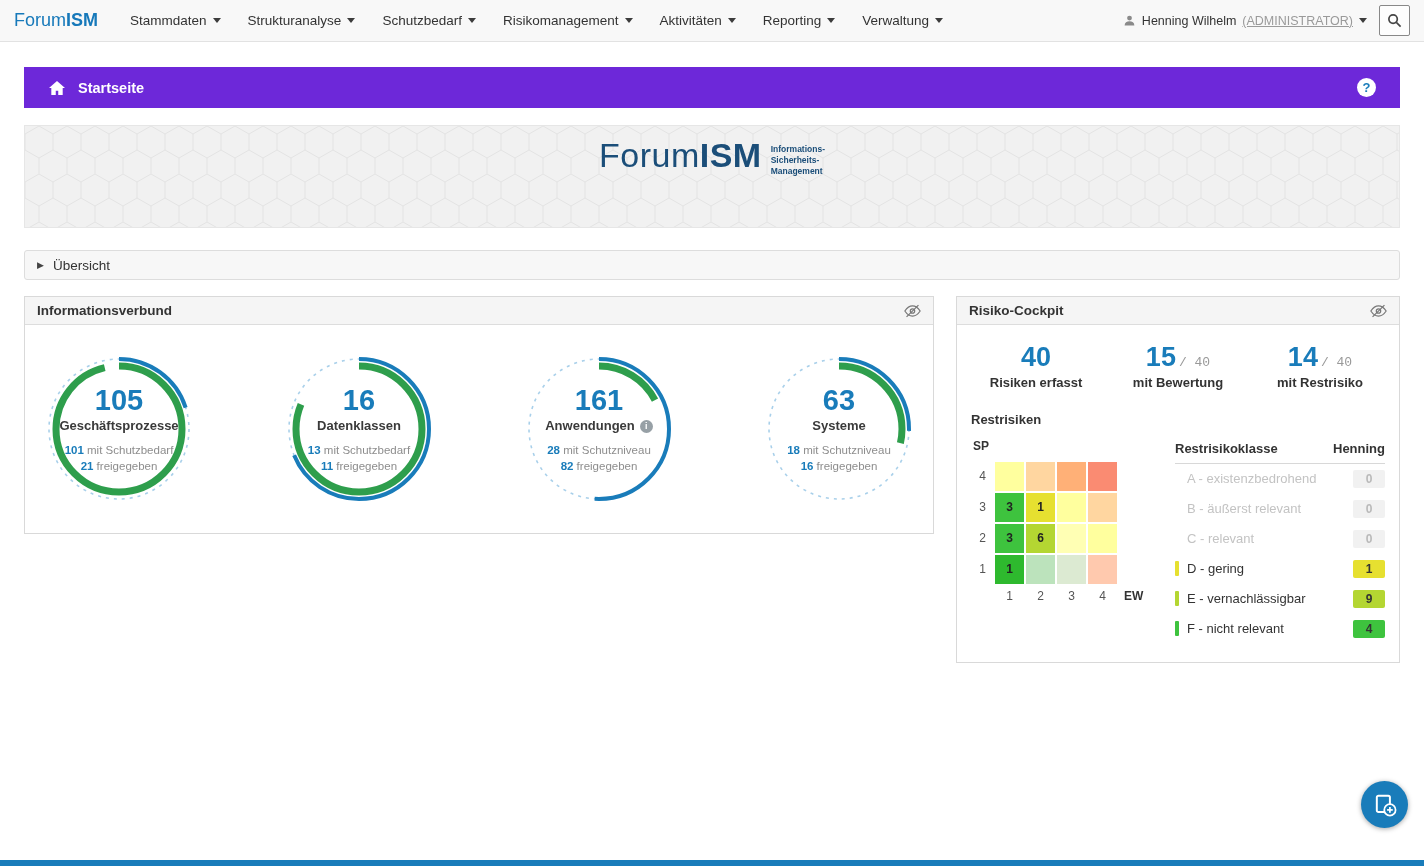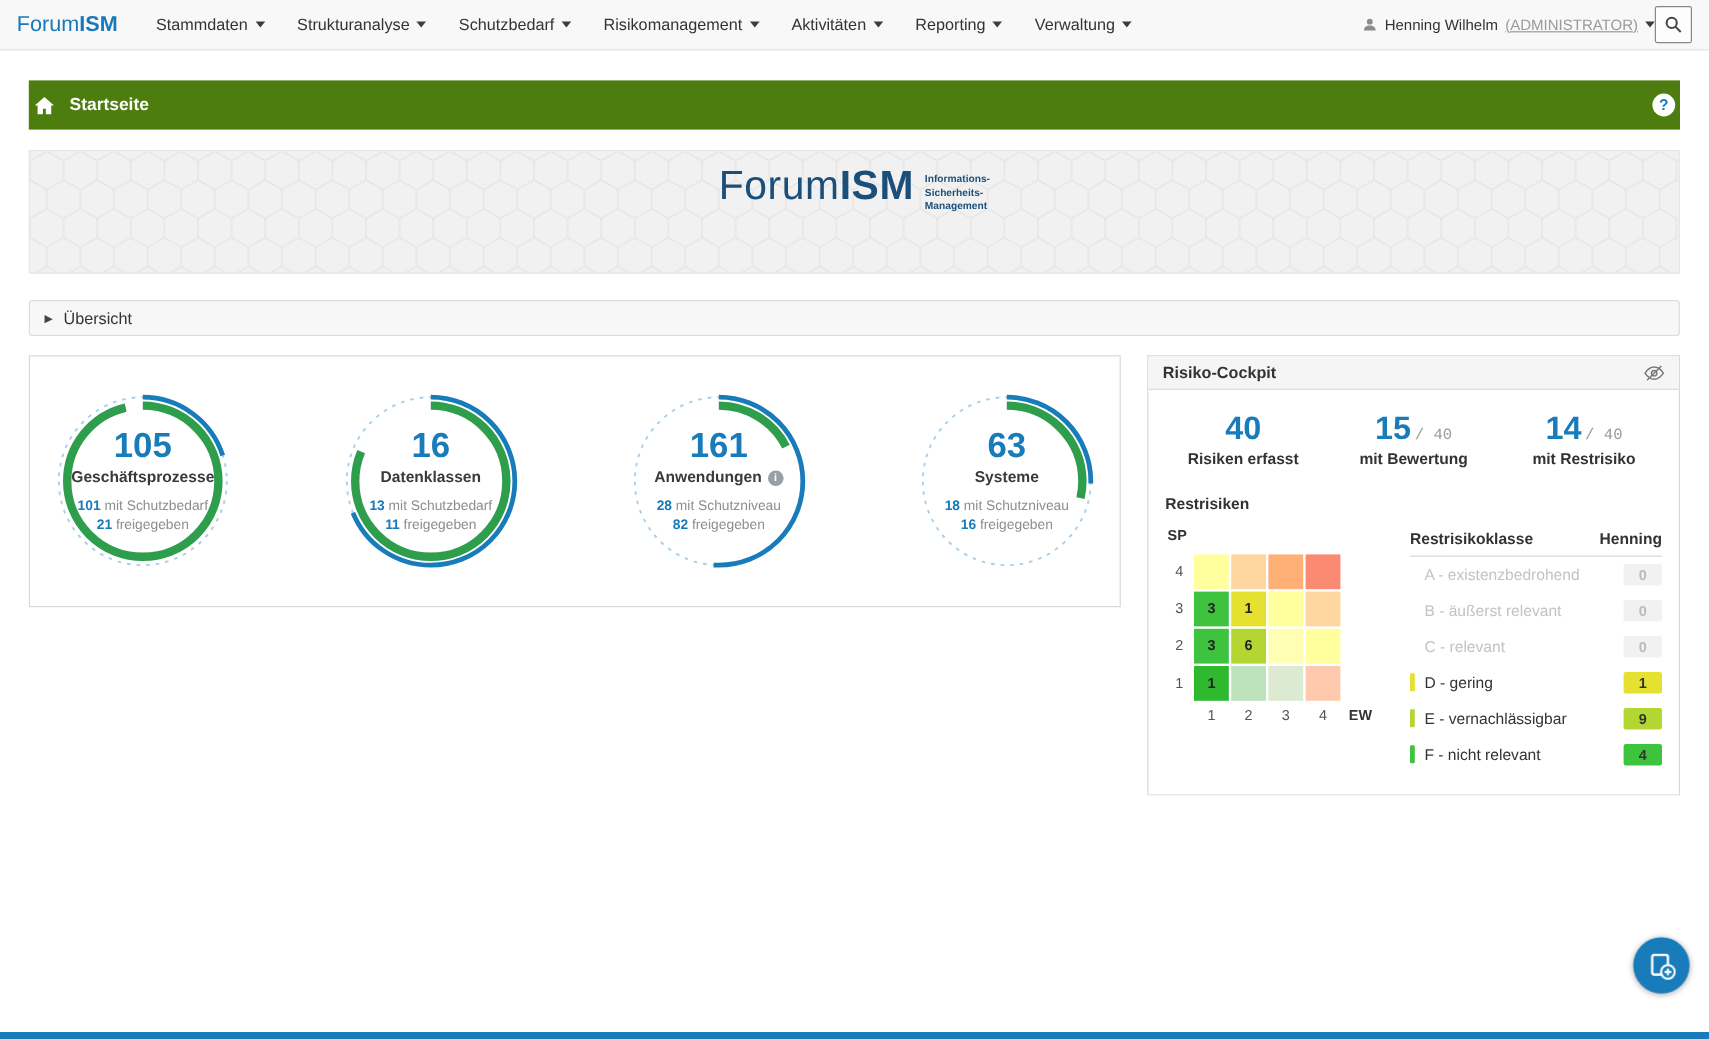--- a/index.html
+++ b/index.html
@@ -5,30 +5,30 @@
   * { box-sizing: border-box; }
   body { margin:0; font-family:"Liberation Sans", sans-serif; background:#fff; color:#333; }
 
   
   .navbar { display:flex; align-items:center; height:42px; background:#f8f8f8; border-bottom:1px solid #e2e2e2; padding:0 14px; }
   .brand { font-size:18px; color:#1779ba; margin-right:32px; cursor:pointer; white-space:nowrap; }
   .brand b { font-weight:800; }
   .nav-menu-list { display:flex; align-items:center; }
   .nav-item { margin-right:27px; font-size:13.5px; color:#333; cursor:pointer; display:flex; align-items:center; gap:6px; white-space:nowrap; }
   .caret { width:0; height:0; border:4px solid transparent; border-top:5px solid #3c3c3c; margin-top:4px; display:inline-block; }
-  .nav-right { margin-left:auto; display:flex; align-items:center; }
+  .nav-right { margin-left:auto; display:flex; align-items:center; gap:12px; }
   .user-menu { display:flex; align-items:center; gap:6px; cursor:pointer; font-size:12.5px; }
   .user-name { color:#333; }
   .user-role { color:#9a9a9a;text-decoration:underline; }
   .search-btn { width:31px; height:31px; border:1px solid #888; border-radius:2px; background:#fdfdfd; display:flex; align-items:center; justify-content:center; cursor:pointer; padding:0; }
 
   
   .page { padding:0 24px; }
 
-  .titlebar { margin-top:25px; background:#4d7c0f; height:41px; display:flex; align-items:center; padding:0 4px; color:#fff; }
+  .titlebar { margin-top:25px; background:#6d28d9; height:41px; display:flex; align-items:center; padding:0 24px; color:#fff; }
   .titlebar-title { font-size:14.5px; font-weight:700; margin-left:12px; }
   .help-circle { margin-left:auto; width:19px; height:19px; border-radius:50%; background:#fff; color:#197cba; font-weight:800; font-size:13px; display:flex; align-items:center; justify-content:center; cursor:pointer; }
 
   .hero { margin-top:17px; position:relative; height:103px; background:#f1f1f1; border:1px solid #e6e6e6; overflow:hidden; }
   .hero-bg { position:absolute; top:0; left:0; width:100%; height:100%; }
   .hero-content { position:relative; text-align:center; padding-top:11px; }
   .hero-brand-row { display:inline-flex; align-items:flex-start; gap:9px; }
   .hero-brand { font-size:34px; line-height:1.1; color:#1b4e79; letter-spacing:.5px; }
   .hero-brand b { font-weight:800; }
   .hero-tagline { text-align:left; font-size:8.5px; font-weight:700; color:#1b4e79; line-height:1.3; padding-top:7px; }
@@ -174,20 +174,30 @@
   </div>
 
   <div class="overview">
     <span class="tri">▶</span>
     <span>Übersicht</span>
   </div>
 
   <div class="content">
 
     <section class="panel panel-info">
+      <div class="panel-header">
+        <span>Informationsverbund</span>
+        <button class="eye-btn">
+          <svg width="17" height="14" viewBox="0 0 20 16" fill="none" stroke="#777" stroke-width="1.4">
+              <path d="M1 8c3-4.5 6-6 9-6s6 1.5 9 6c-3 4.5-6 6-9 6s-6-1.5-9-6z"></path>
+              <circle cx="10" cy="8" r="2.6"></circle>
+              <line x1="3" y1="15" x2="17" y2="1"></line>
+            </svg>
+        </button>
+      </div>
       <div class="gauges">
           <div class="gauge">
             <svg width="172" height="172" viewBox="0 0 172 172" class="gauge-svg">
               <circle cx="86" cy="86" r="70" fill="none" stroke="#a9d0ea" stroke-width="1.6" stroke-dasharray="3 5"></circle>
               <circle cx="86" cy="86" r="70" fill="none" stroke="#197cba" stroke-width="4" stroke-dasharray="87.96459430051421 439.822971502571" transform="rotate(-90 86 86)"></circle>
               <circle cx="86" cy="86" r="63" fill="none" stroke="#2e9e4c" stroke-width="7" stroke-dasharray="380.761029615083 395.84067435231395" transform="rotate(-90 86 86)"></circle>
             </svg>
             <div class="gauge-inner">
               <div class="gauge-value">105</div>
               <div class="gauge-label">Geschäftsprozesse</div>

